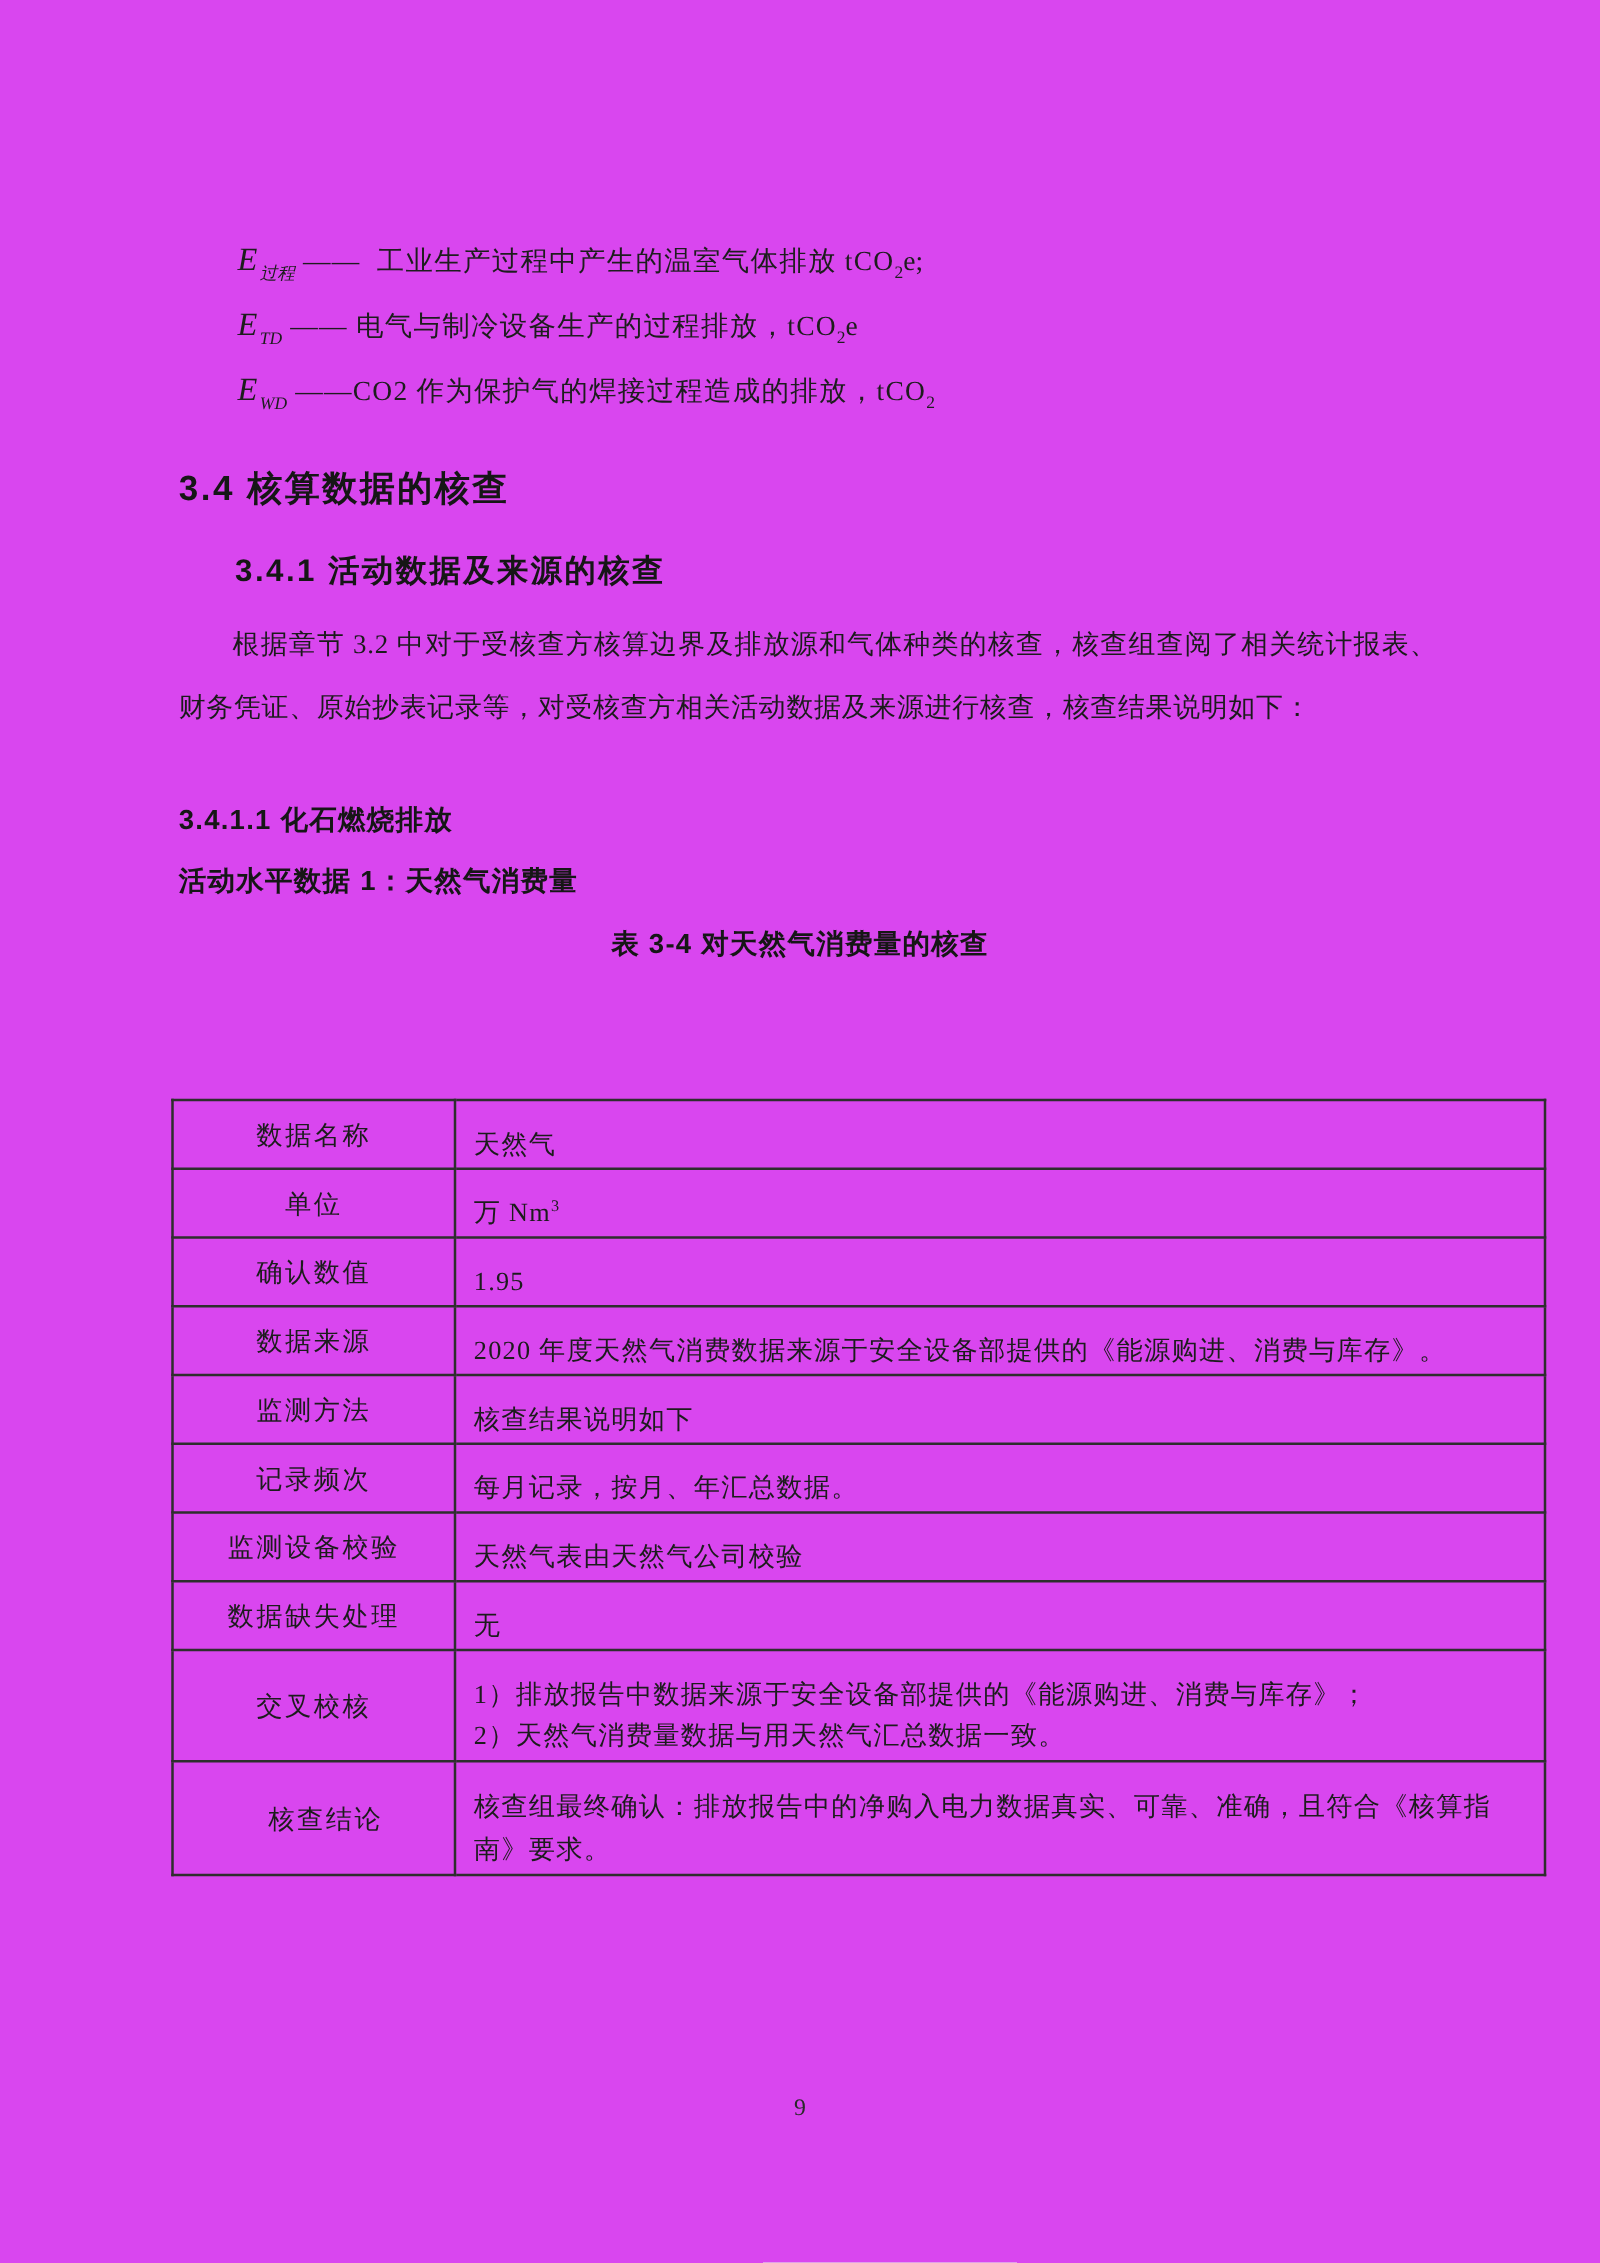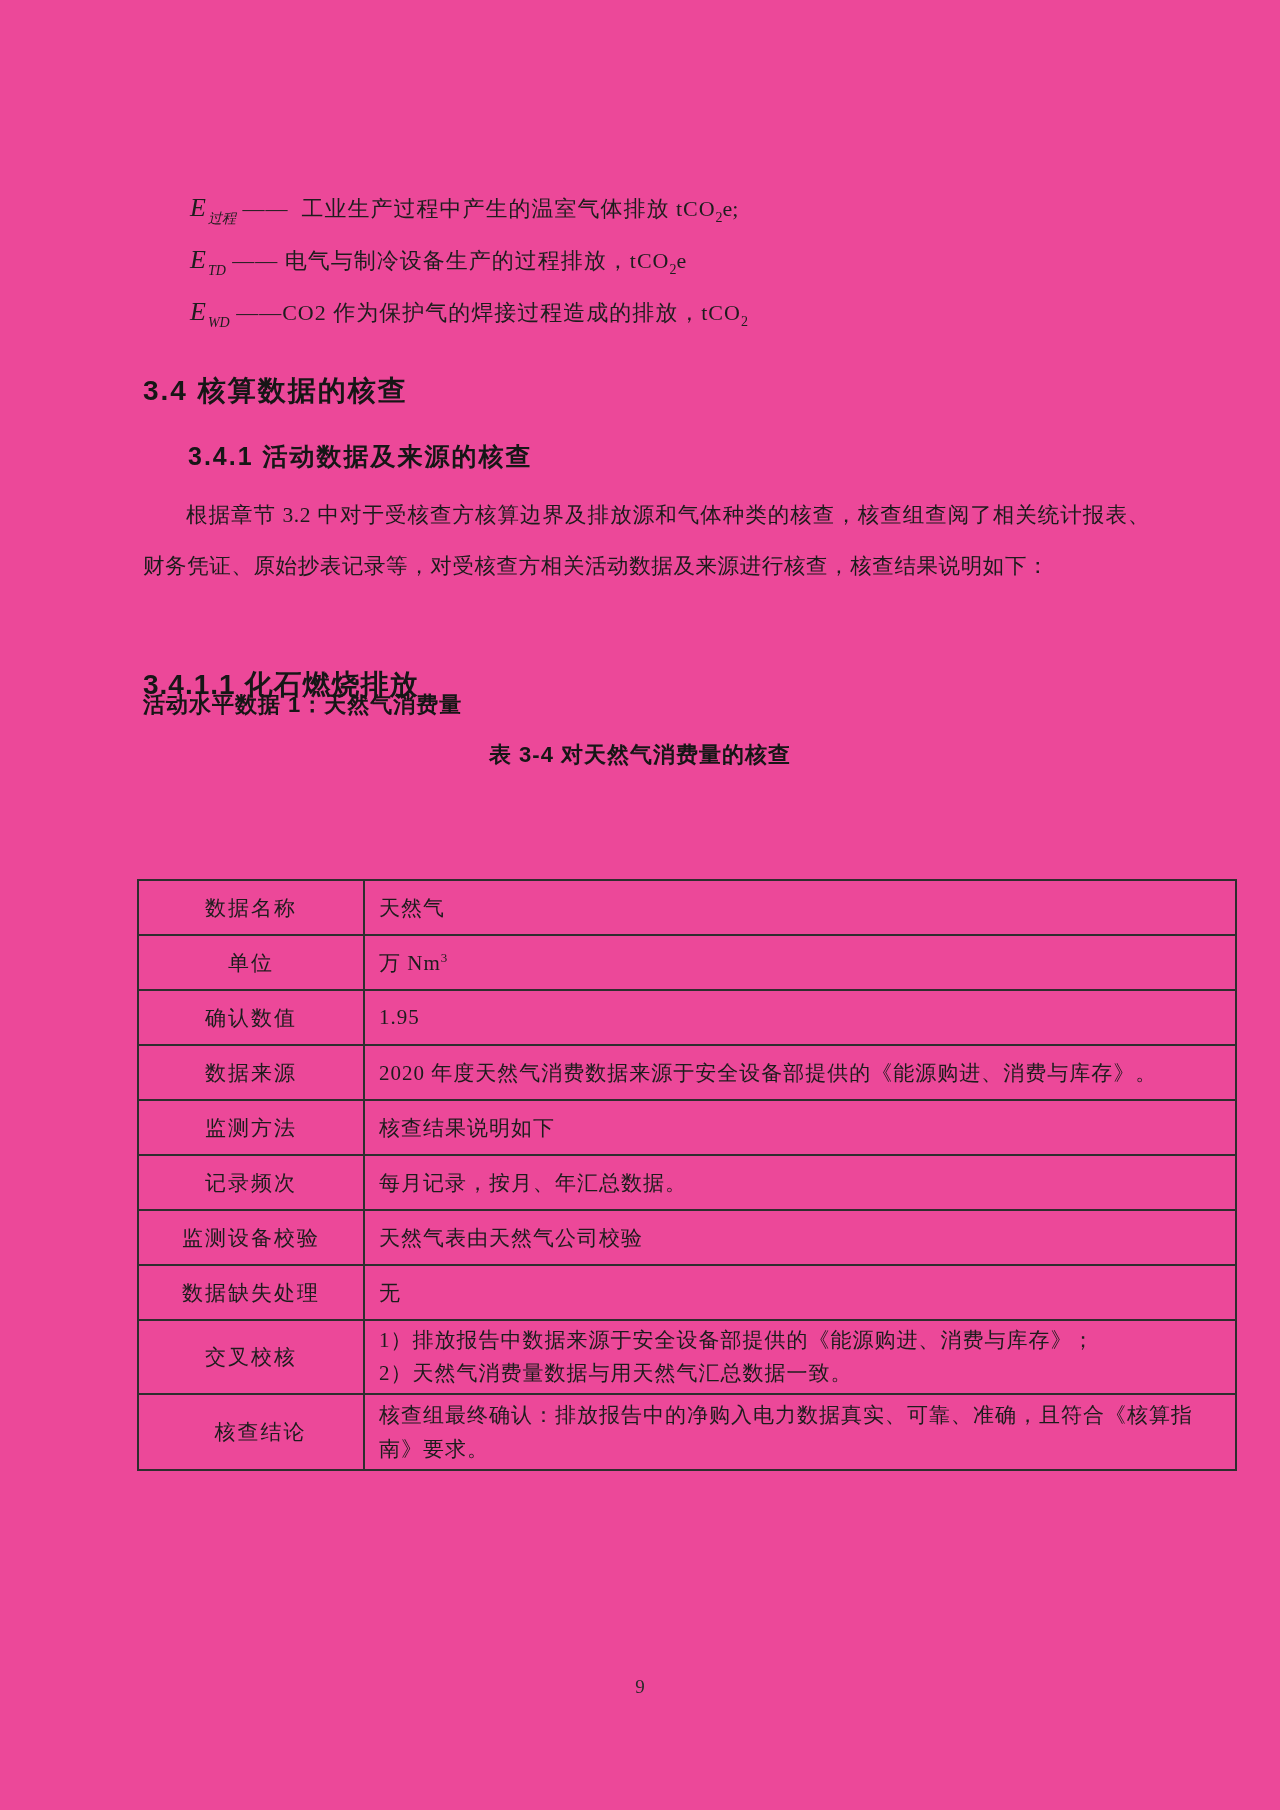--- a/index.html
+++ b/index.html
@@ -1,58 +1,58 @@
 <!DOCTYPE html>
 <html><head>
 <meta charset="utf-8">
 <style>
   html,body{margin:0;padding:0;background:#e8e8e8;}
   .page{
     position:relative;
     width:1280px;height:1810px;
     margin:0 auto;
-    background:#ec4899;
+    background:#d946ef;
     font-family:"Liberation Serif","DejaVu Serif",serif;
     color:#1d1d1d;
     overflow:hidden;
   }
 
   
   .formula-block{position:absolute;left:190px;top:182px;}
   .formula-line{height:52px;line-height:52px;font-size:22px;white-space:pre;}
   .fsym{font-style:italic;font-size:26px;font-family:"Liberation Serif",serif;}
   .fsub{font-style:italic;font-size:14px;vertical-align:-7px;margin-left:2px;letter-spacing:0px;}
   .frest{font-size:22px;letter-spacing:1px;}
   .fs2{font-size:14px;vertical-align:-6px;}
   .ftail{font-size:22px;}
 
   
   .h-sans{position:absolute;font-family:"Liberation Sans","DejaVu Sans",sans-serif;font-weight:700;color:#161616;white-space:nowrap;}
   .h34{left:143px;top:372px;font-size:28px;letter-spacing:2px;}
   .h341{left:188px;top:440px;font-size:25px;letter-spacing:2px;}
-  .h3411{left:143px;top:666px;font-size:28px;letter-spacing:1px;}
+  .h3411{left:143px;top:641px;font-size:22px;letter-spacing:1px;}
   .hact{left:143px;top:690px;font-size:22px;letter-spacing:1px;}
   .ttitle{left:137px;top:740px;width:1006px;text-align:center;font-size:22px;letter-spacing:1px;}
 
   
   .para{
     position:absolute;left:143px;top:490px;width:1007px;
     font-size:21.5px;line-height:51px;letter-spacing:0.6px;
     text-align:justify;text-indent:2em;color:#1b1b1b;
   }
 
   
   .vtable{
     position:absolute;left:137px;top:879px;width:1100px;
     border-collapse:collapse;table-layout:fixed;
     font-size:21px;color:#1c1c1c;
   }
   .vtable td{border:2px solid #2e2e2e;vertical-align:middle;}
   .vtable .lbl{width:222px;text-align:center;letter-spacing:2px;}
-  .vtable .val{padding:3px 18px 3px 14px;letter-spacing:1px;}
+  .vtable .val{padding:18px 18px 3px 14px;letter-spacing:1px;}
   .vtable tr{height:55px;}
   .vtable tr.r-cross{height:74px;}
   .vtable tr.r-concl{height:68px;}
   .vtable .two-line{line-height:33px;}
   .vtable .wrap-val{line-height:34px;}
   .lbl-left{text-align:center;padding-left:20px;letter-spacing:2px;}
   .vtable sup{font-size:13px;}
 
   
   .page-num{

